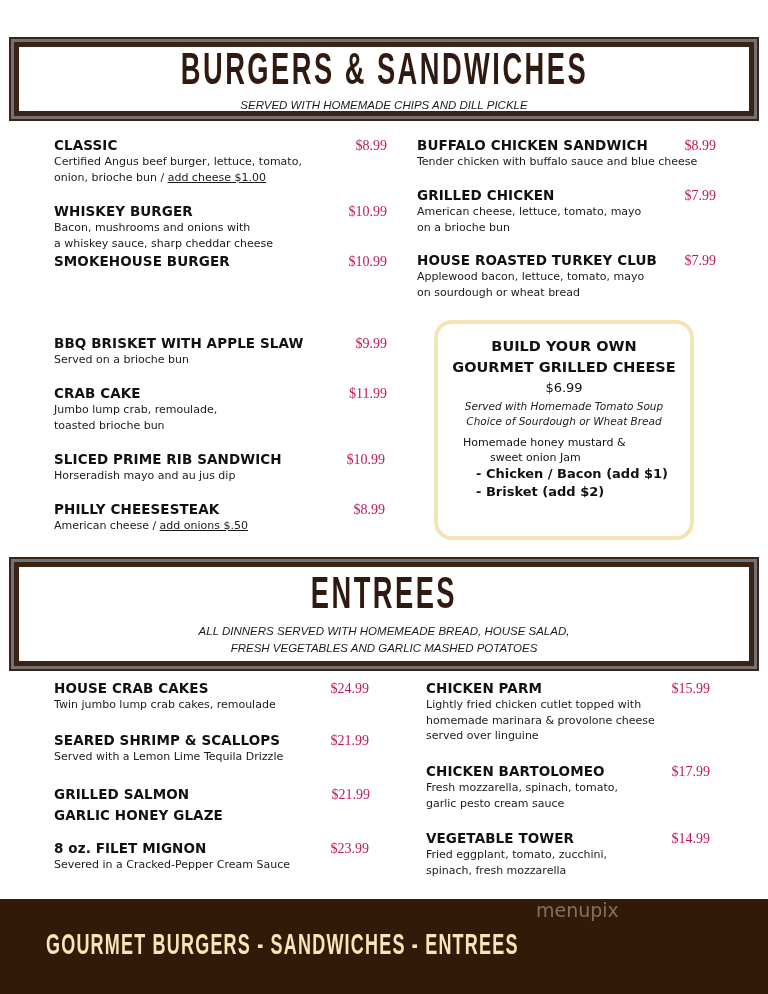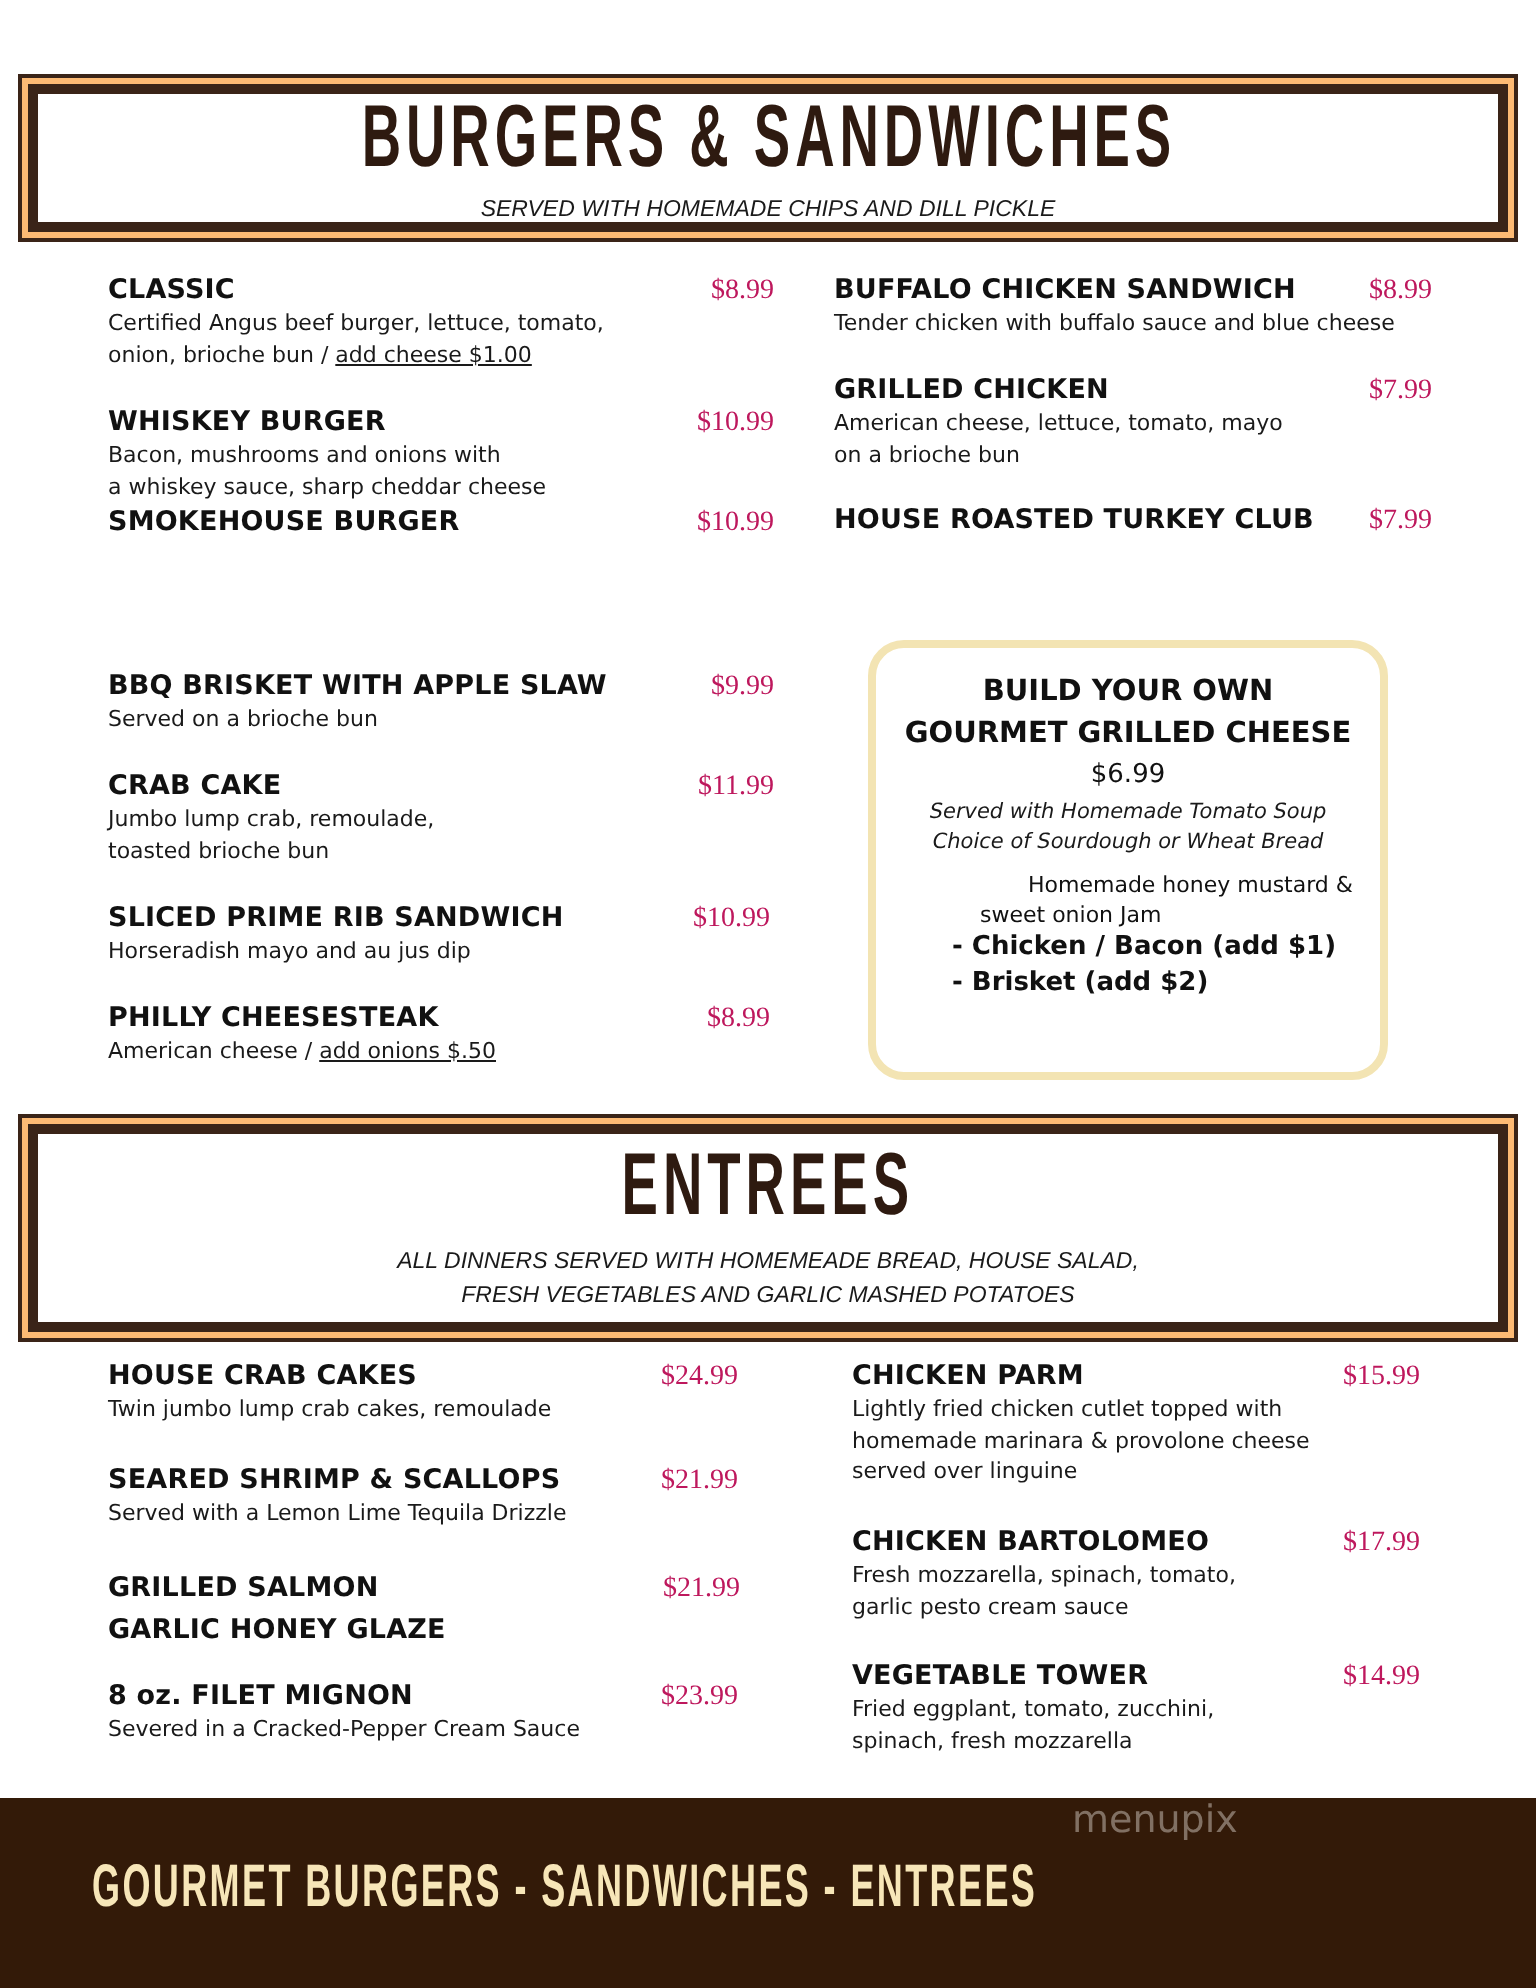--- a/index.html
+++ b/index.html
@@ -1,21 +1,21 @@
 <!DOCTYPE html>
 <html><head>
 <meta charset="utf-8">
 <style>
   * { box-sizing: border-box; margin: 0; padding: 0; }
   html, body { width: 768px; height: 994px; background: #ffffff; overflow: hidden; }
   body { position: relative; font-family: "DejaVu Sans", sans-serif; color: #1a1a1a; }
 
   .banner {
     position: absolute; left: 9px; width: 750px;
-    border: 2px solid #3a2418; padding: 3px; background: #fdba74;
+    border: 2px solid #3a2418; padding: 3px; background: #737373;
   }
   .banner-inner {
     border: 5px solid #3a2418; background: #fff;
     display: flex; flex-direction: column; align-items: center; justify-content: center;
     height: 100%;
   }
   .banner-title {
     font-family: "Liberation Sans", sans-serif; font-weight: bold;
     color: #2e1a10; letter-spacing: 4px;
     transform: scaleX(0.62); transform-origin: center;
@@ -172,31 +172,33 @@
   </div>
   <div class="item-desc">American cheese, lettuce, tomato, mayo
 on a brioche bun</div>
 </div>
 
 <div class="item" style="left:417px; top:252px; width:299px;">
   <div class="item-head">
     <span class="item-name">HOUSE ROASTED TURKEY CLUB</span>
     <span class="item-price">$7.99</span>
   </div>
+  <div class="item-desc">Applewood bacon, lettuce, tomato, mayo
+on sourdough or wheat bread</div>
 </div>
 
 <div class="gc-box">
   <div style="padding-top:12px;">
     <div class="gc-title">BUILD YOUR OWN</div>
     <div class="gc-title">GOURMET GRILLED CHEESE</div>
     <div class="gc-price">$6.99</div>
     <div class="gc-desc" style="margin-top:2px;">Served with Homemade Tomato Soup</div>
     <div class="gc-desc">Choice of Sourdough or Wheat Bread</div>
     <div class="gc-options">
-      <div class="gc-opt-note" style="padding-left:76px;">Homemade honey mustard &amp;</div>
+      <div class="gc-opt-note" style="padding-left:25px;">Homemade honey mustard &amp;</div>
       <div class="gc-opt-note" style="padding-left:52px;">sweet onion Jam</div>
       <div class="gc-opt" style="padding-left:38px;">- Chicken / Bacon (add $1)</div>
       <div class="gc-opt" style="padding-left:38px;">- Brisket  (add $2)</div>
     </div>
   </div>
 </div>
 
 <div class="banner" id="banner-entrees">
   <div class="banner-inner">
     <div class="banner-title">ENTREES</div>

